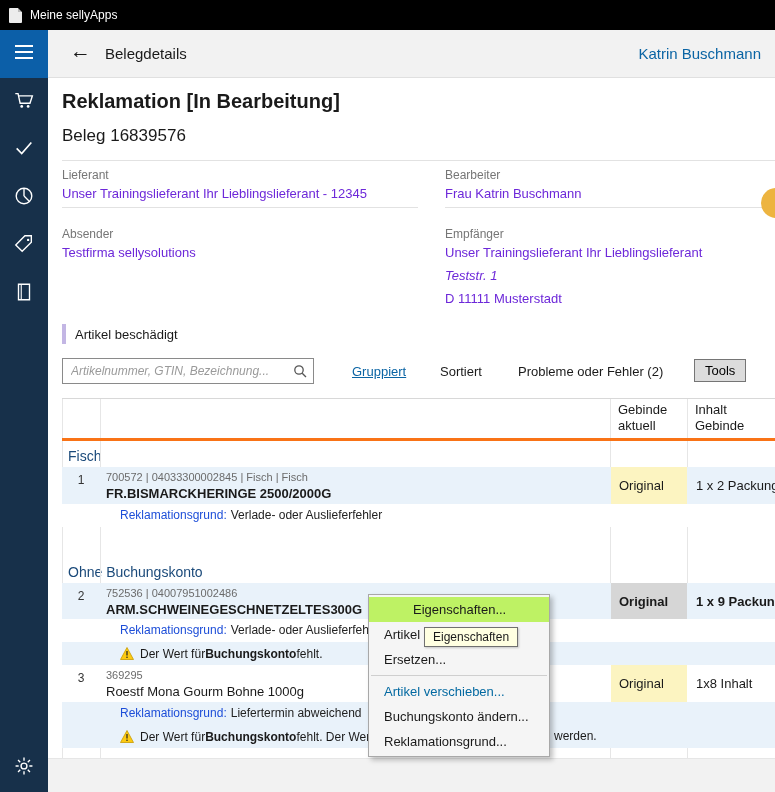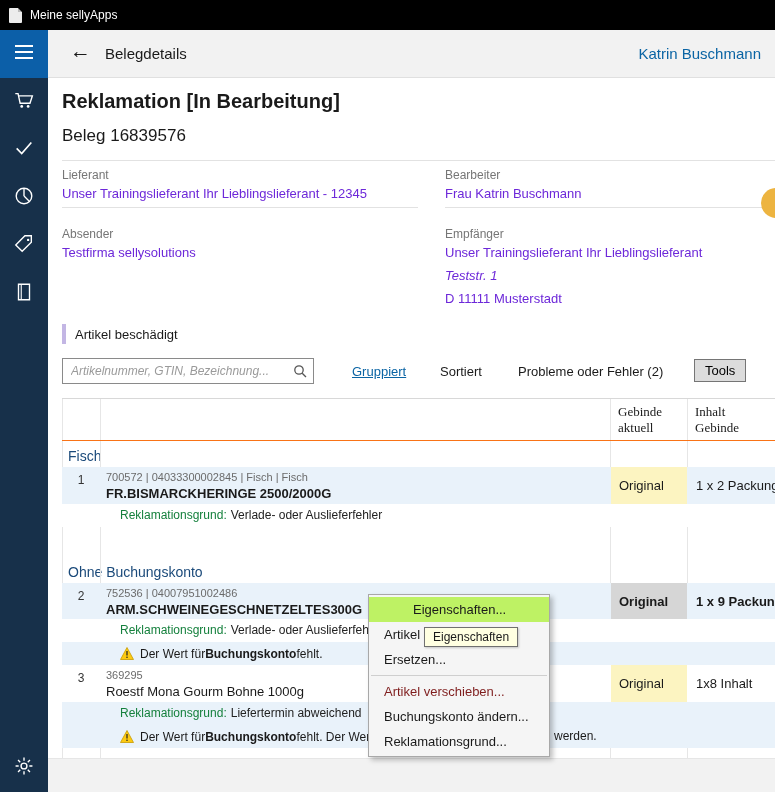--- a/index.html
+++ b/index.html
@@ -46,55 +46,55 @@
   .tlink{position:absolute;top:286px;font-size:13px;cursor:pointer;white-space:nowrap;}
   .lnk-gruppiert{left:304px;color:#0a64a4;text-decoration:underline;}
   .lnk-sortiert{left:392px;}
   .lnk-probleme{left:470px;}
   .btn-tools{position:absolute;left:646px;top:281px;font-size:13px;font-family:inherit;
         background:#dcdcdc;border:1px solid #757575;padding:3px 10px;cursor:pointer;}
   
   .table{position:absolute;left:14px;top:320px;width:713px;height:360px;border-top:1px solid #d8d8d8;box-sizing:border-box;}
   .gl{position:absolute;top:0;bottom:0;width:1px;background:#e6e6e6;}
   .gl0{left:0;} .gl1{left:38px;} .gl2{left:548px;} .gl3{left:625px;}
-  .thead{height:42px;border-bottom:1px solid #f97316;position:relative;box-sizing:border-box;font-family:Liberation Serif, serif;}
+  .thead{height:42px;border-bottom:3px solid #f97316;position:relative;box-sizing:border-box;}
   .th{position:absolute;bottom:4px;font-size:13px;line-height:16px;color:#1a1a1a;}
   .th span{display:block;}
   .th-geb{left:556px;} .th-inh{left:633px;}
   .group-title{height:26px;line-height:30px;padding-left:6px;color:#1b4a7a;font-size:14px;}
   .g2{height:24px;line-height:26px;}
   .row-main{position:relative;height:37px;background:#e9f2fa;}
   .row-main.h36{height:36px;}
   .row-main.bg-white{background:#fff;}
   .cell-num{position:absolute;left:0;top:6px;width:38px;text-align:center;font-size:12px;color:#333;}
   .cell-body{position:absolute;left:44px;top:3px;right:166px;overflow:hidden;}
   .meta{font-size:11px;color:#6b6b6b;line-height:15px;white-space:nowrap;}
   .rtitle{font-size:13px;font-weight:bold;line-height:17px;white-space:nowrap;}
   .rtitle.normal{font-weight:normal;}
   .cell-geb{position:absolute;left:549px;top:0;bottom:0;width:76px;background:#fcf4c1;
         display:flex;align-items:center;padding-left:8px;box-sizing:border-box;font-size:13px;}
   .cell-inh{position:absolute;left:626px;top:0;bottom:0;width:87px;display:flex;align-items:center;
         padding-left:8px;box-sizing:border-box;font-size:13px;white-space:nowrap;overflow:hidden;}
   .sel .cell-geb{background:#d6d6d6;font-weight:bold;}
   .sel .cell-inh{font-weight:bold;}
   .row-reason{position:relative;height:23px;line-height:23px;padding-left:58px;font-size:12px;white-space:nowrap;overflow:hidden;}
-  .row-reason .rlab{color:#15803d;}
+  .row-reason .rlab{color:#1d4ed8;}
   .row-reason .rval{color:#222;margin-left:4px;}
   .row-warn{position:relative;height:23px;display:flex;align-items:center;padding-left:58px;font-size:12px;white-space:nowrap;}
   .row-warn svg{margin-right:6px;flex:none;}
   .row-warn b{font-weight:bold;}
   .warn-tail{position:absolute;left:492px;top:0;line-height:23px;}
   .bg-blue{background:#e9f2fa;} .bg-whiteish{background:#fff;}
   .spacer{height:32px;background:#fff;}
   
   .cmenu{position:absolute;left:368px;top:594px;width:182px;background:#f5f5f5;border:1px solid #a8a8a8;
         box-shadow:3px 3px 5px rgba(0,0,0,.25);padding:2px 0;z-index:10;box-sizing:border-box;}
   .cmenu-item{height:25px;line-height:25px;padding-left:15px;font-size:13px;cursor:pointer;white-space:nowrap;overflow:hidden;}
   .cmenu-item.highlight{background:#bef264;padding-left:44px;}
-  .cmenu-item.disabled{color:#7f1d1d;cursor:default;}
+  .cmenu-item.disabled{color:#0369a1;cursor:default;}
   .cmenu-sep{border-top:1px solid #cfcfcf;margin:3px 2px;}
   .tooltip{position:absolute;left:424px;top:627px;background:#ffffe1;border:1px solid #707070;
         padding:2px 8px;font-size:12px;z-index:20;box-shadow:1px 1px 2px rgba(0,0,0,.2);white-space:nowrap;}
 </style>
 </head>
 <body>
 
 <div class="app">
 
   <div class="titlebar">

